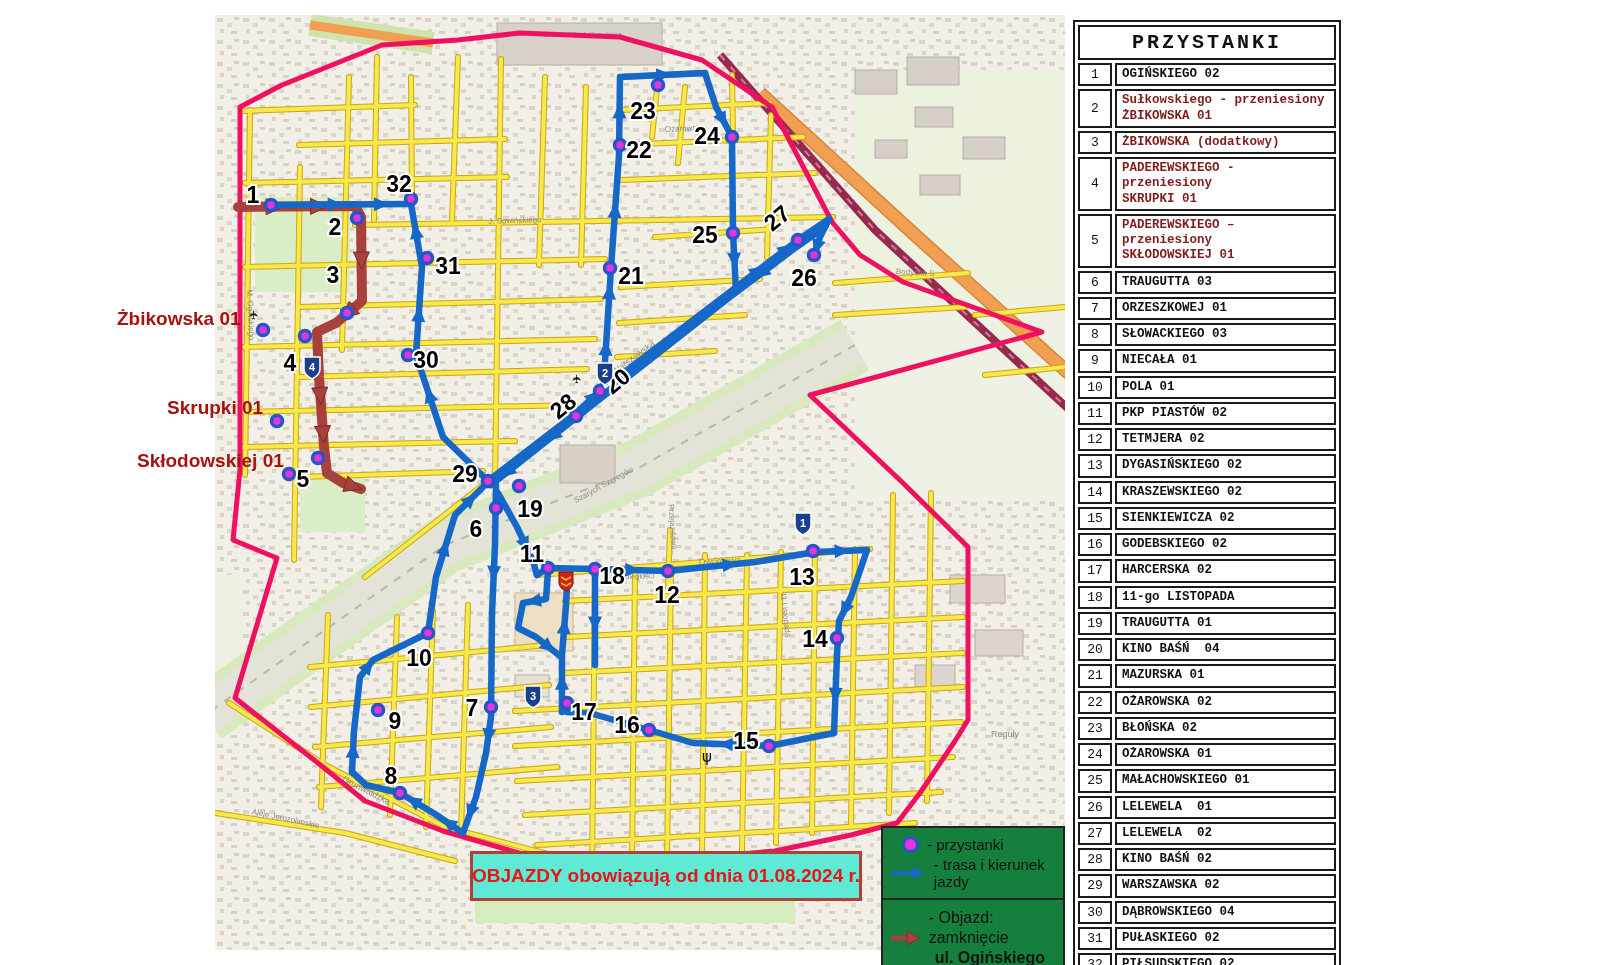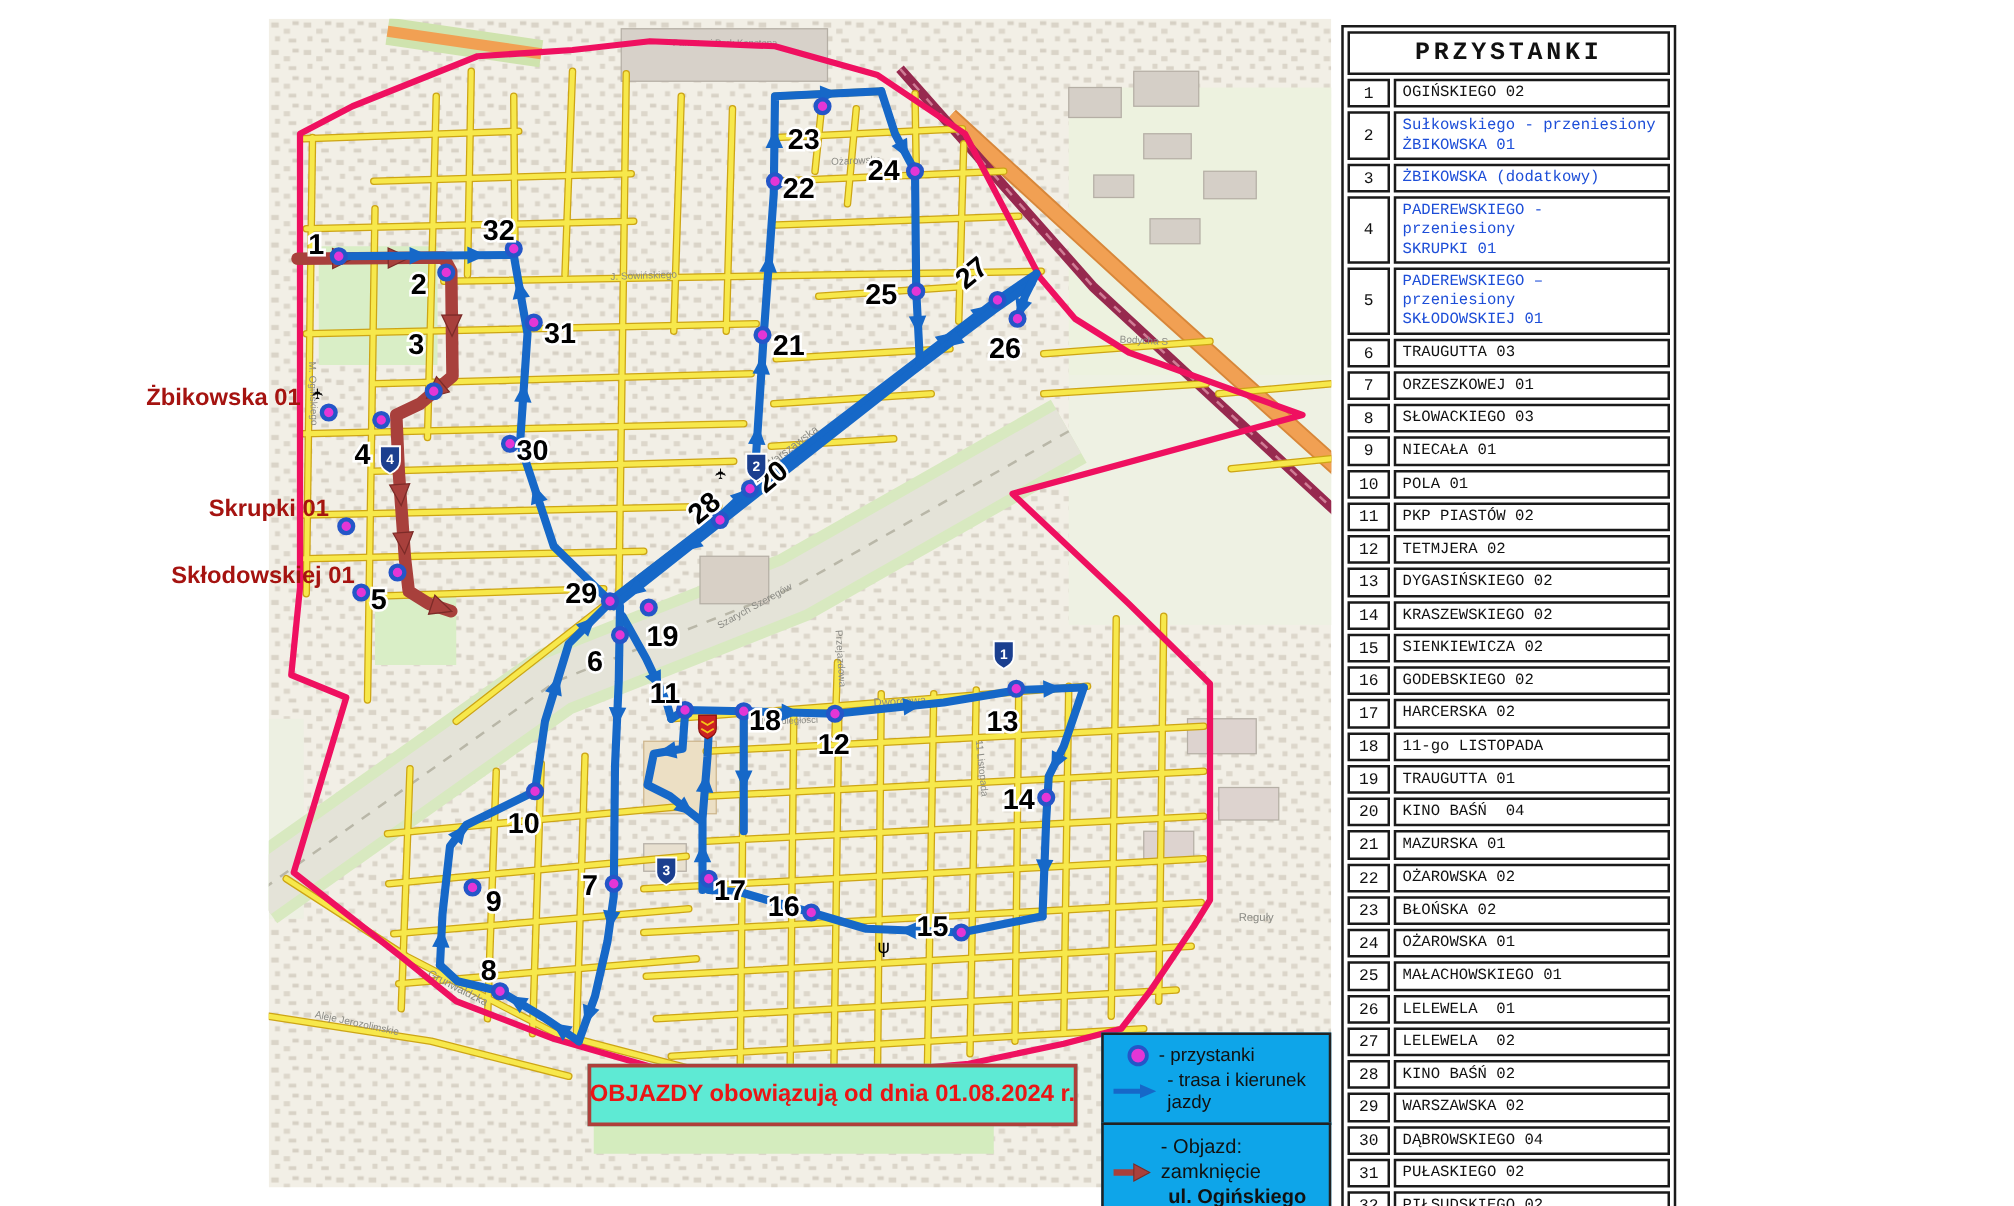--- a/index.html
+++ b/index.html
@@ -8,36 +8,36 @@
   
   #map-wrap{position:absolute;left:215px;top:15px;width:850px;height:935px;}
   
   .detour-label{position:absolute;font-weight:bold;font-size:19px;color:#a51310;white-space:nowrap;}
   
   #banner{position:absolute;left:470px;top:851px;width:386px;height:44px;background:#5eead4;
           border:3px solid #ae3f3a;display:flex;align-items:center;justify-content:center;
           font-weight:bold;font-size:19px;color:#ea1515;white-space:nowrap;}
   
   #legend{position:absolute;left:881px;top:826px;width:184px;}
-  .legend-box{background:#0ea5e9;border:2px solid #222;padding:5px 7px;}
+  .legend-box{background:#15803d;border:2px solid #222;padding:5px 7px;}
   .legend-box+.legend-box{margin-top:-2px;}
   .legend-row{display:flex;align-items:center;gap:8px;margin:3px 0;}
   .legend-dot{width:11px;height:11px;border-radius:50%;background:#e436d6;border:3px solid #2456c8;
               flex:0 0 auto;margin-left:12px;}
   .legend-label{font-size:15px;color:#111;}
   .legend-label-sm{font-size:16px;color:#111;line-height:1.25;}
   
   #stops-table{position:absolute;left:1073px;top:20px;border-collapse:separate;border-spacing:3px;
                background:#fff;border:2px solid #1a1a1a;}
   #stops-table td{border:2px solid #1a1a1a;font-family:"Liberation Mono","DejaVu Sans Mono",monospace;
                   vertical-align:middle;}
   #stops-table td.num{width:26px;text-align:center;font-size:13px;padding:1px 2px;color:#111;}
-  #stops-table td.name{width:207px;font-weight:normal;font-size:12.5px;line-height:1.22;
+  #stops-table td.name{width:207px;font-weight:bold;font-size:12.5px;line-height:1.22;
                        padding:2px 5px;color:#111;white-space:pre-wrap;}
-  #stops-table td.name.red{color:#1d4ed8;}
+  #stops-table td.name.red{color:#7f1d1d;}
   #stops-table td.hdr{font-weight:bold;font-size:20px;text-align:center;letter-spacing:3px;
                       padding:4px 2px;color:#111;}
 </style>
 </head>
 <body>
 
 <div id="page">
 
   <div id="map-wrap">
     <svg id="map-svg" width="850" height="935" viewBox="0 0 850 935">

